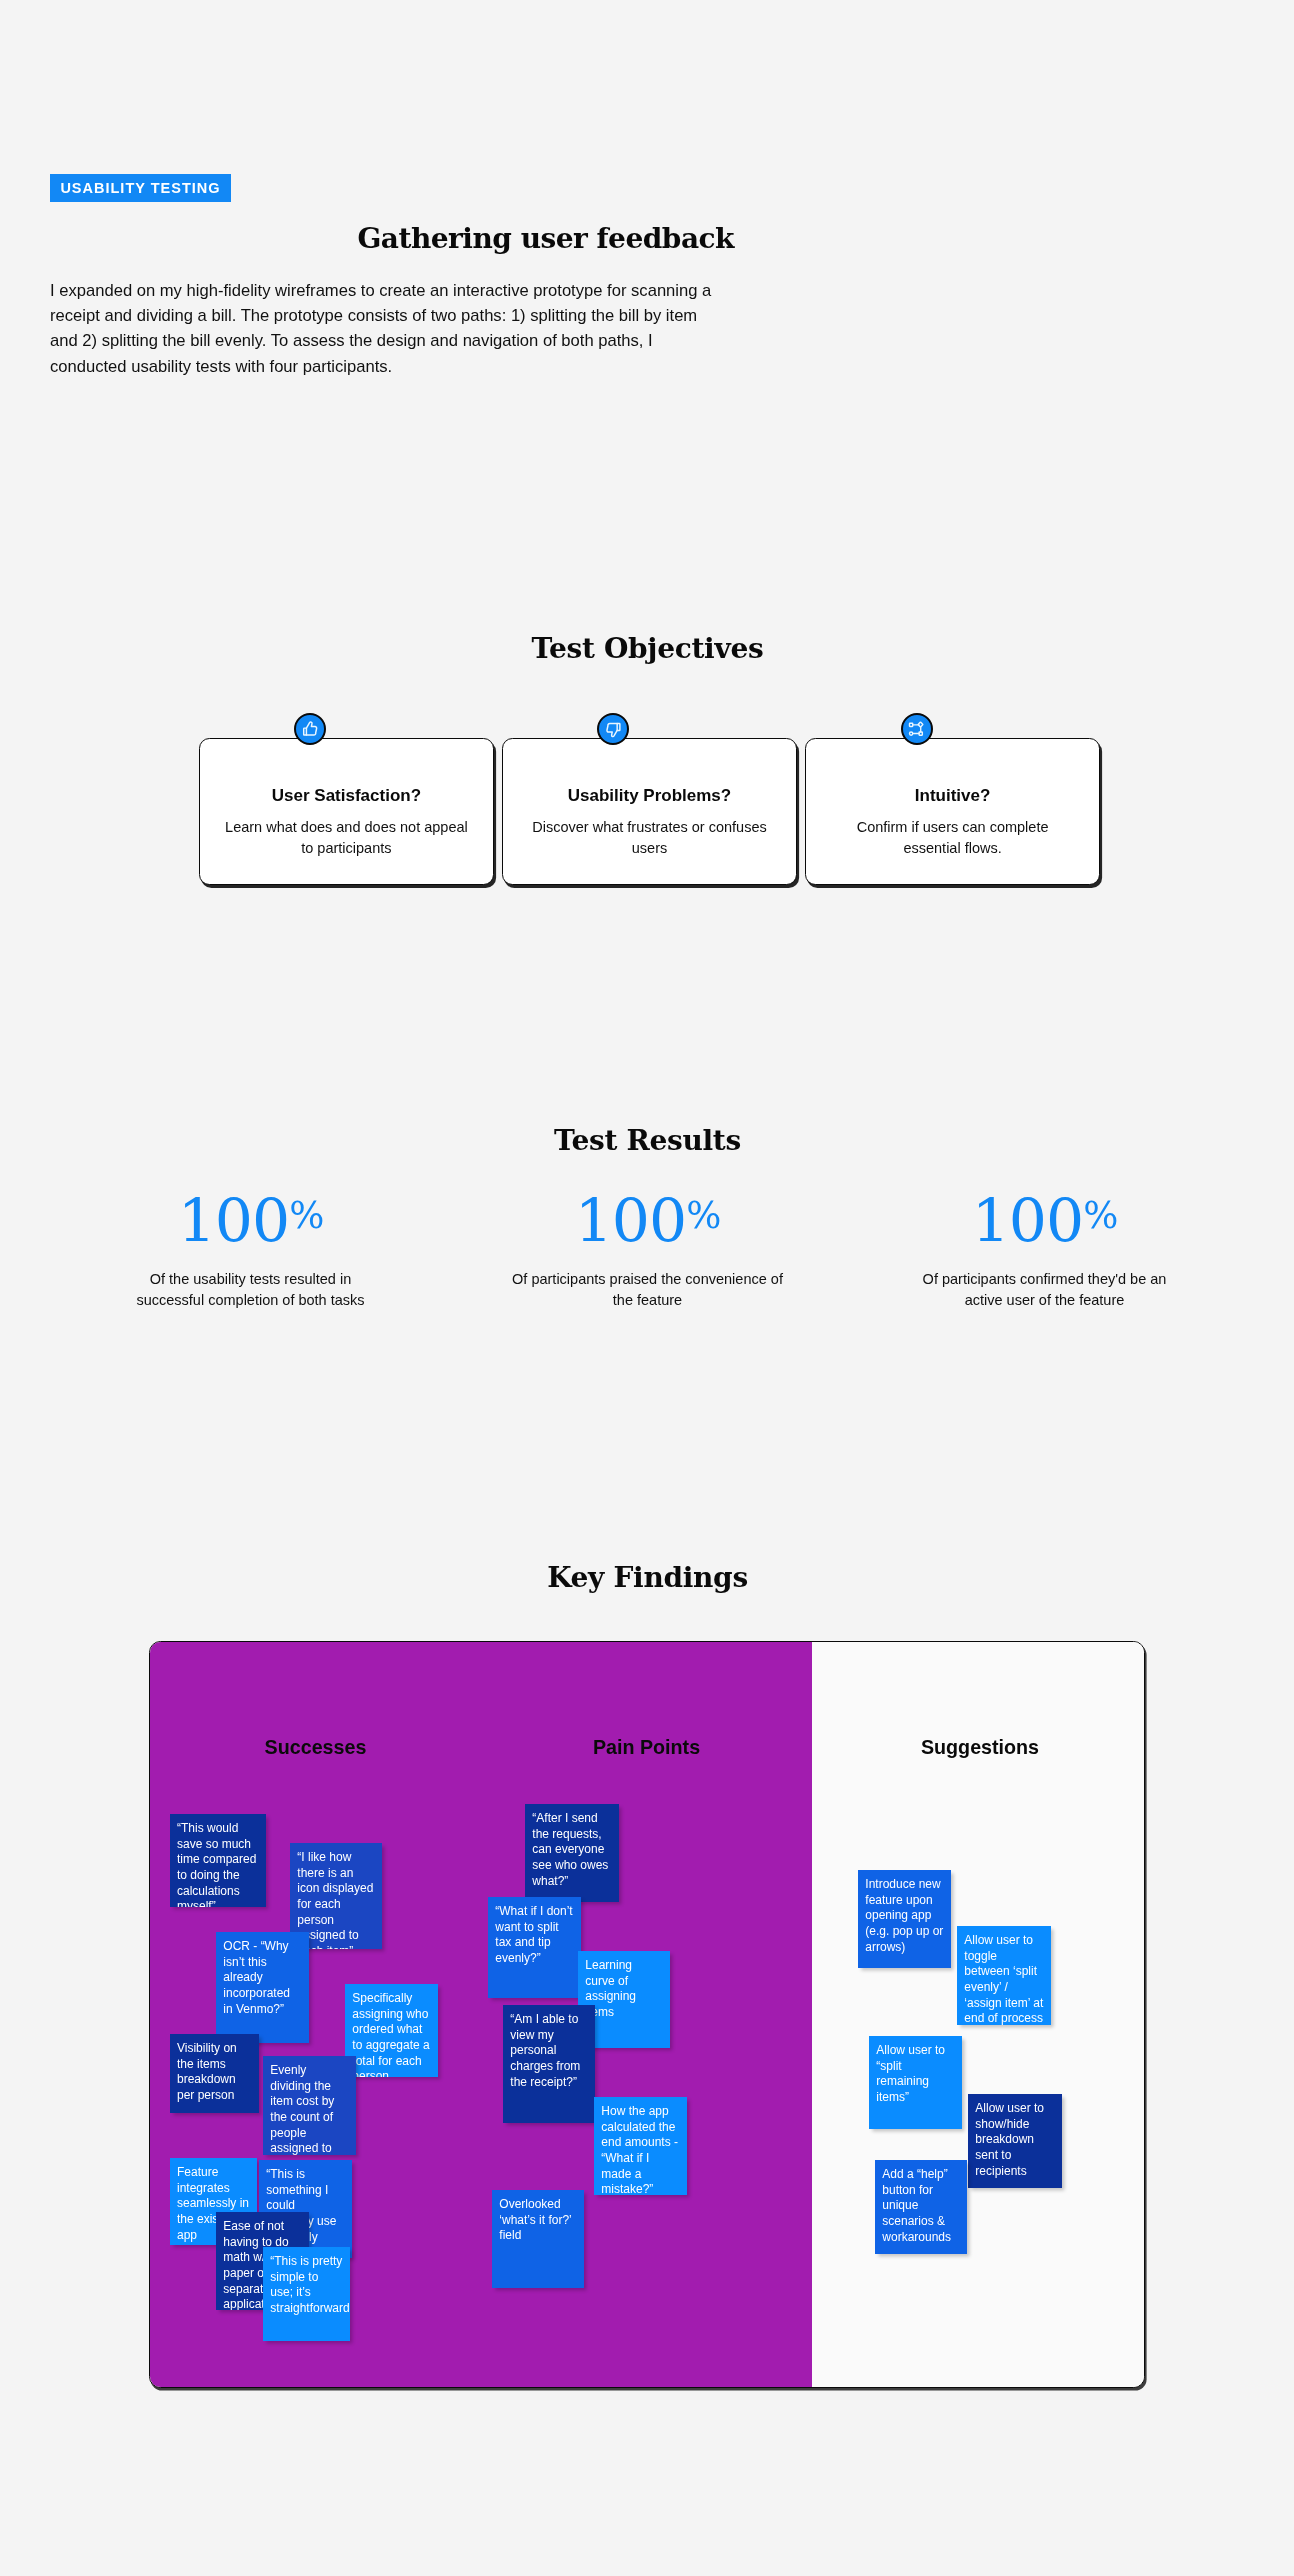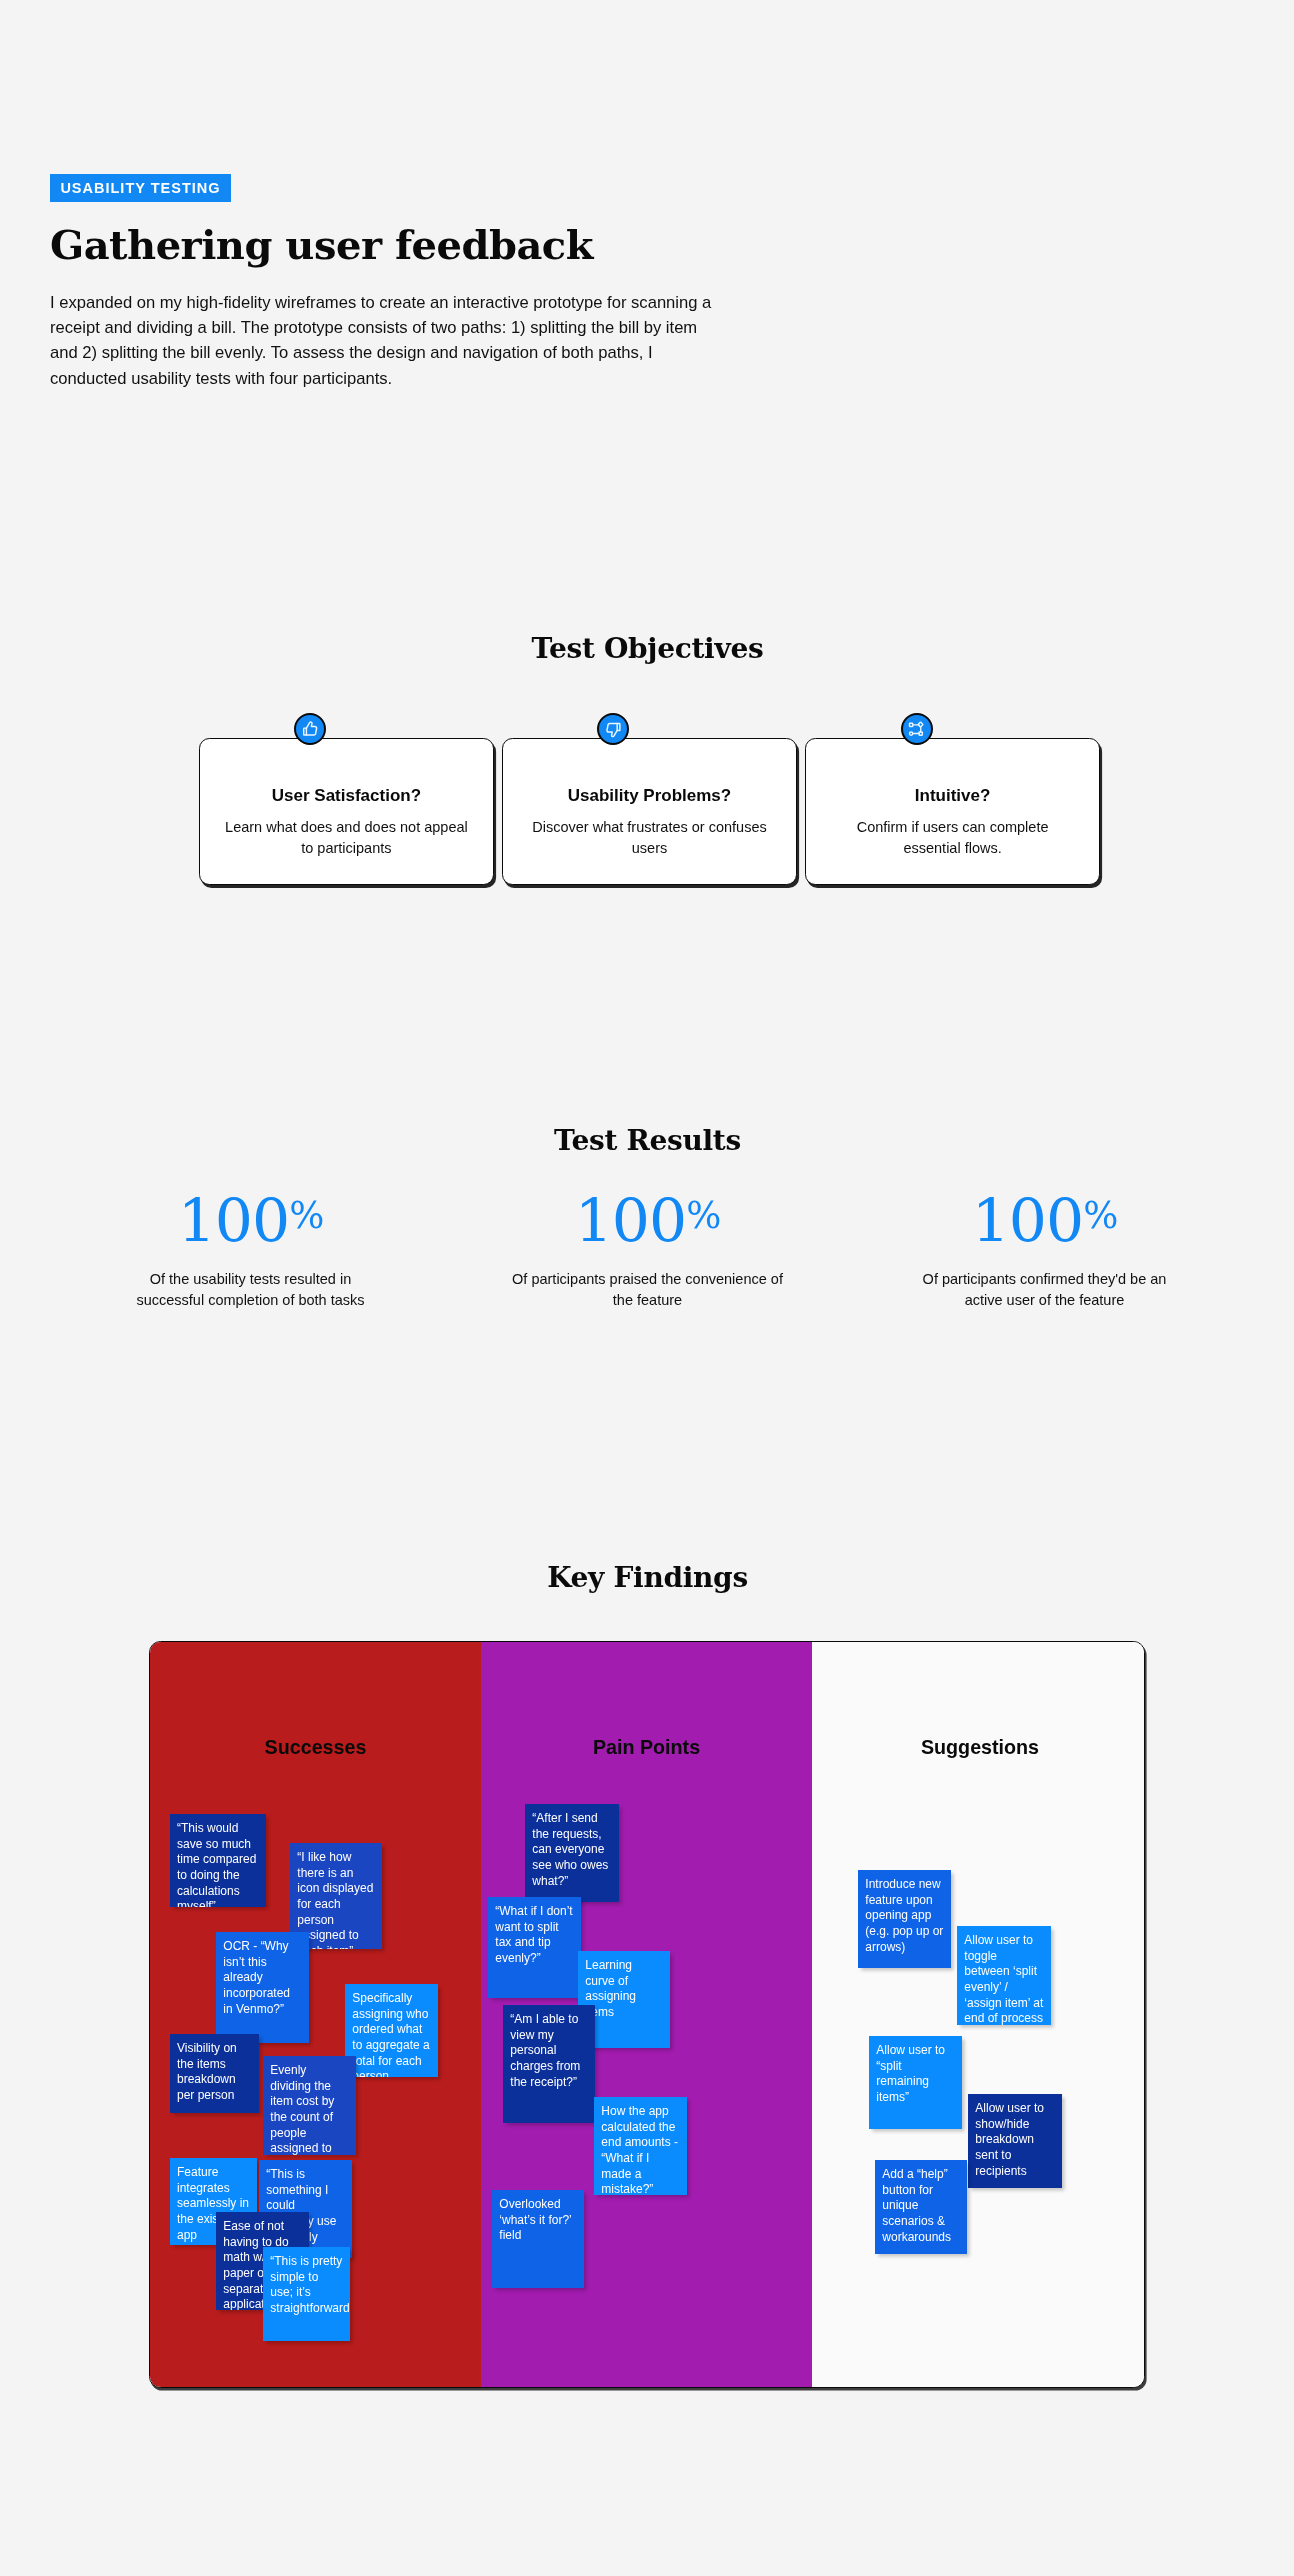--- a/index.html
+++ b/index.html
@@ -30,24 +30,25 @@
     font-weight: bold;
     font-size: 14.5px;
     letter-spacing: 1px;
     padding: 7.3px 10.4px 6.2px 10.4px;
     line-height: 1;
   }
   #intro-title {
     margin: 23px 0 0 0;
     font-family: "DejaVu Serif", serif;
     font-weight: bold;
-    font-size: 40px;
+    font-size: 28px;
     line-height: 1.0;
     letter-spacing: -0.5px;
     color: #0A0A0A;
+    text-align: right;
   }
   #intro-body {
     margin: 25px 0 0 0;
     font-family: "Liberation Sans", sans-serif;
     font-size: 16.6px;
     line-height: 1.52;
     color: #111111;
     width: 673px;
   }
 
@@ -162,21 +163,21 @@
     border: 1.6px solid #0A0A0A;
     border-radius: 11.4px;
     box-shadow: 1.6px 2.6px 0 rgba(0,0,0,0.75);
     overflow: hidden;
   }
   .board-col {
     position: absolute;
     top: 0;
     height: 100%;
   }
-  #col-successes   { left: 0px;    width: 331px; background: #b91c1c; }
+  #col-successes   { left: 0px;    width: 331px; background: #a21caf; }
   #col-painpoints  { left: 331px;  width: 331px; background: #a21caf; }
   #col-suggestions { left: 663px; width: 334px; background: #FAFAFA; }
   .col-title {
     position: absolute;
     top: 94px;
     width: 100%;
     text-align: center;
     font-family: "Liberation Sans", sans-serif;
     font-weight: bold;
     font-size: 19.7px;

